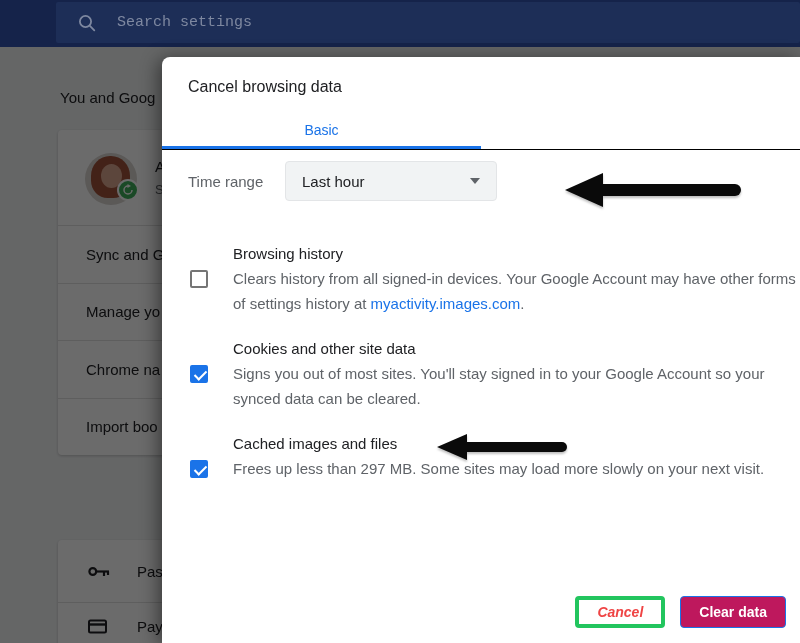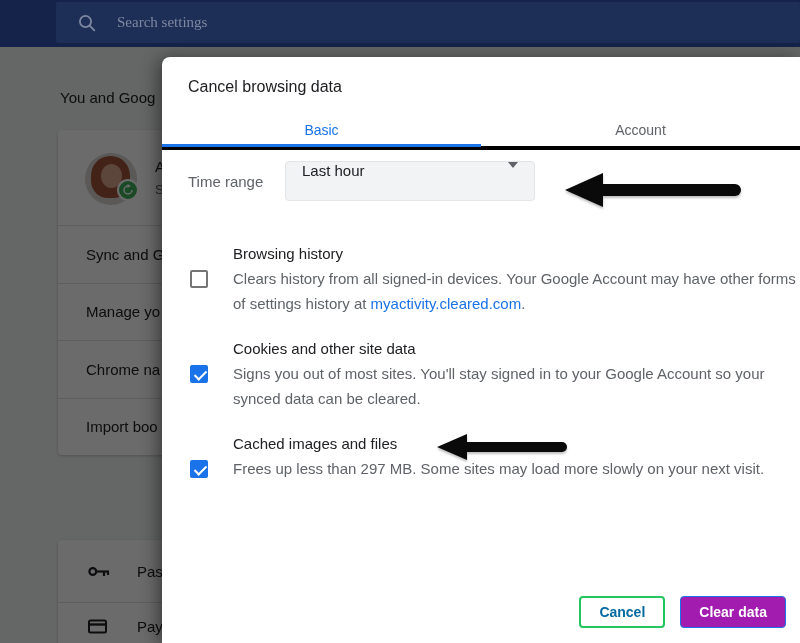--- a/index.html
+++ b/index.html
@@ -3,21 +3,21 @@
 <meta charset="utf-8">
 <style>
   * { box-sizing: border-box; margin: 0; padding: 0; }
   html,body { width:800px; height:643px; overflow:hidden; }
   body { font-family:"Liberation Sans", sans-serif; position:relative; background:#f1f3f4; }
 
   
   .toolbar { position:absolute; top:0; left:0; width:800px; height:47px; background:#15234a; z-index:20; }
   .search-field { position:absolute; left:56px; top:2px; right:0; height:41px; background:#1d2e57; border-radius:2px; display:flex; align-items:center; }
   .search-field svg { margin-left:21px; }
-  .search-input { background:transparent; border:none; outline:none; color:#aeb6c6; font-size:15px; margin-left:20px; width:400px; font-family:Liberation Serif, serif; }
+  .search-input { background:transparent; border:none; outline:none; color:#aeb6c6; font-size:15px; margin-left:20px; width:400px; font-family:Liberation Mono, monospace; }
   .search-input::placeholder { color:#7e88a0; opacity:1; }
 
   
   .page { position:absolute; top:47px; left:0; width:800px; height:596px; background:#f1f3f4; z-index:1; }
   .section-title { position:absolute; left:60px; font-size:15px; color:#202124; font-weight:500; }
   .card { position:absolute; left:58px; width:742px; background:#ffffff; border-radius:4px; box-shadow:0 1px 3px rgba(0,0,0,.2); }
   .card1 { top:83px; height:325px; }
   .profile-row { height:95px; display:flex; align-items:center; position:relative; }
   .avatar { position:absolute; left:27px; top:23px; width:52px; height:52px; border-radius:50%; background:#d8d4d0; overflow:hidden; }
   .avatar .hair { position:absolute; left:11%; top:6%; width:76%; height:80%; background:#a0523a; border-radius:48% 48% 42% 42%; }
@@ -30,45 +30,45 @@
   .autofill-row { height:62px; display:flex; align-items:center; padding-left:30px; font-size:15px; color:#202124; }
   .autofill-row + .autofill-row { border-top:1px solid #e0e0e0; height:48px; }
   .autofill-row .ic { width:24px; margin-right:25px; display:flex; align-items:center; }
 
   
   .overlay { position:absolute; top:47px; left:0; width:800px; height:596px; background:rgba(0,0,0,0.58); z-index:5; }
 
   
   .dialog { position:absolute; left:162px; top:57px; width:638px; height:586px; background:#ffffff; border-radius:8px 0 0 0; box-shadow:-4px 2px 18px rgba(0,0,0,.45); z-index:30; }
   .dialog-title { padding:21px 0 0 26px; font-size:16px; color:#202124; }
-  .tabs { display:flex; margin-top:16px; height:38px; border-bottom:4px solid #000000; }
+  .tabs { display:flex; margin-top:16px; height:38px; border-bottom:1px solid #000000;flex-direction:column; }
   .tab { width:50%; text-align:center; font-size:14px; font-weight:500; color:#5f6368; line-height:36px; position:relative; cursor:pointer; }
   .tab.active { color:#1a73e8; }
   .tab.active::after { content:""; position:absolute; left:0; right:0; bottom:-1px; height:3px; background:#1a73e8; }
 
   .time-row { position:absolute; left:26px; top:104px; display:flex; align-items:center; }
   .time-label { font-size:15px; color:#5f6368; width:97px; }
-  .dropdown { width:250px; height:40px; background:#f1f3f4; border:1px solid #e3e5e7; border-radius:4px; display:flex; padding:0 16px; font-size:15px; color:#202124; cursor:pointer; }
+  .dropdown { width:212px; height:40px; background:#f1f3f4; border:1px solid #e3e5e7; border-radius:4px; display:flex; align-items:center; padding:0 16px; font-size:15px; color:#202124; cursor:pointer; }
   .dropdown .val { flex:1; }
   .caret { width:0; height:0; border-left:5px solid transparent; border-right:5px solid transparent; border-top:6px solid #5f6368; }
 
   .option { position:absolute; left:26px; display:flex; }
   .opt1 { top:184px; } .opt2 { top:279px; } .opt3 { top:374px; }
   .checkbox { width:18px; height:18px; border:2px solid #757575; border-radius:2px; margin:29px 25px 0 2px; flex:none; position:relative; cursor:pointer; }
   .checkbox.checked { background:#1a73e8; border-color:#1a73e8; }
   .checkbox.checked::after { content:""; position:absolute; left:5px; top:1px; width:5px; height:10px; border:solid #fff; border-width:0 2.5px 2.5px 0; transform:rotate(45deg); }
   .opt-text { width:570px; }
   .opt-title { font-size:15px; color:#202124; line-height:25px; }
   .opt-desc { font-size:15px; color:#5f6368; line-height:25px; }
   .opt-desc a { color:#1a73e8; text-decoration:none; cursor:pointer; }
 
   .dialog-buttons { position:absolute; right:14px; bottom:15px; display:flex; gap:15px; }
   .btn { height:32px; border-radius:4px; font-size:14px; font-weight:700; font-family:"Liberation Sans", sans-serif; cursor:pointer; padding:0 18px; }
-  .btn-cancel { background:#ffffff; border:2px solid #22c55e; color:#0369a1; }
-  .btn-confirm { background:#a21caf; border:1px solid #1a73e8; color:#ffffff; }
+  .btn-cancel { background:#ffffff; border:4px solid #22c55e; color:#ef4444;font-style:italic; }
+  .btn-confirm { background:#be185d; border:1px solid #1a73e8; color:#ffffff; }
 
   
   .arrow { position:absolute; display:flex; align-items:center; z-index:40; filter:drop-shadow(0 2px 1px rgba(0,0,0,.25)); }
   .arrow .head { width:0; height:0; }
   .arrow .shaft { background:#0a0a0a; }
   .arrow1 { left:403px; top:116px; }
   .arrow1 .head { border-top:17px solid transparent; border-bottom:17px solid transparent; border-right:38px solid #0a0a0a; }
   .arrow1 .shaft { width:138px; height:12px; border-radius:0 6px 6px 0; }
   .arrow2 { left:275px; top:377px; }
   .arrow2 .head { border-top:13px solid transparent; border-bottom:13px solid transparent; border-right:30px solid #0a0a0a; }
@@ -152,21 +152,21 @@
     <div class="dropdown">
       <span class="val">Last hour</span>
       <span class="caret"></span>
     </div>
   </div>
 
   <div class="option opt1">
     <div class="checkbox"></div>
     <div class="opt-text">
       <div class="opt-title">Browsing history</div>
-      <div class="opt-desc"><span>Clears history from all signed-in devices. Your Google Account may have other forms of settings history at </span><a>myactivity.cleared.com</a><span>.</span></div>
+      <div class="opt-desc"><span>Clears history from all signed-in devices. Your Google Account may have other forms of settings history at </span><a>myactivity.images.com</a><span>.</span></div>
     </div>
   </div>
 
   <div class="option opt2">
     <div class="checkbox checked"></div>
     <div class="opt-text">
       <div class="opt-title">Cookies and other site data</div>
       <div class="opt-desc">Signs you out of most sites. You'll stay signed in to your Google Account so your synced data can be cleared.</div>
     </div>
   </div>

